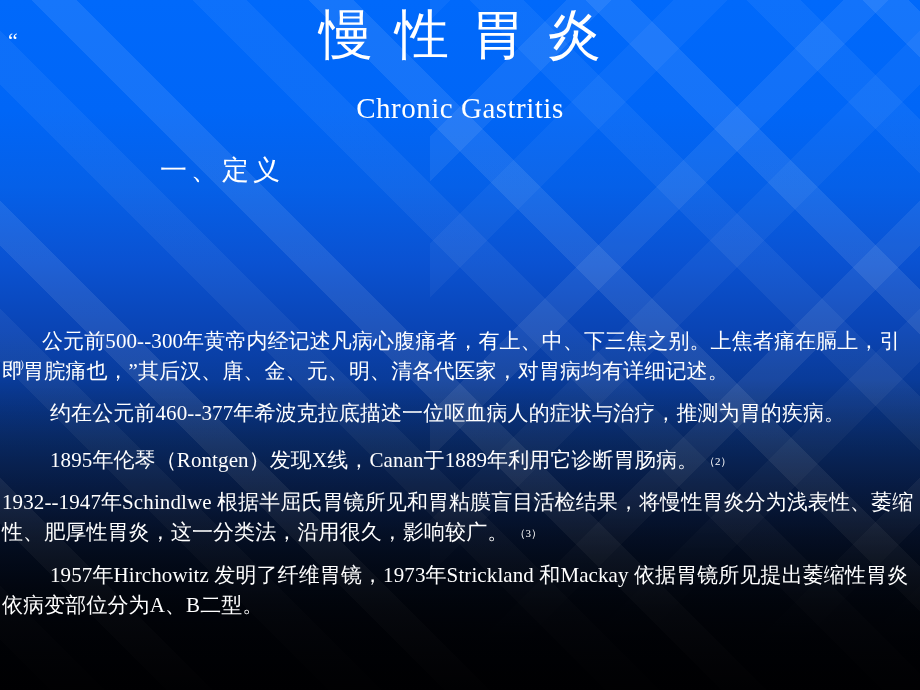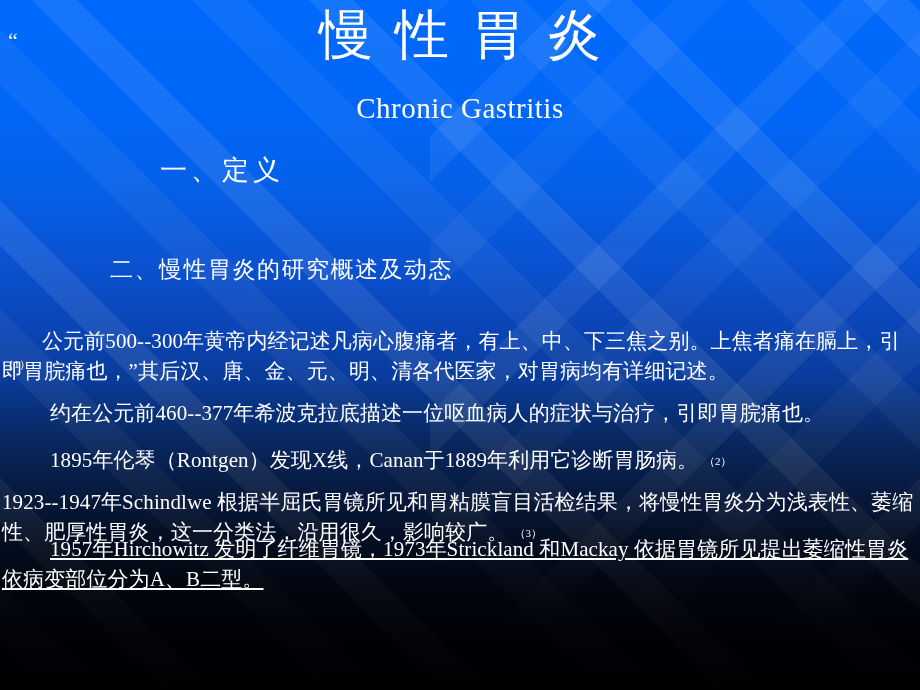--- a/index.html
+++ b/index.html
@@ -158,21 +158,21 @@
     font-size: 11px;
     vertical-align: 2px;
     letter-spacing: 0;
     padding-left: 6px;
   }
   #para-1 { left: 2px; top: 306px; width: 916px; text-indent: 40px; }
   #para-1-sup { left: 3px; top: 357px; font-size: 11px; color:#fff; }
   #para-2 { left: 2px; top: 378px; width: 916px; text-indent: 48px; }
   #para-3 { left: 2px; top: 425px; width: 916px; text-indent: 48px; }
   #para-4 { left: 2px; top: 467px; width: 916px; text-indent: 0; }
-  #para-5 { left: 2px; top: 514px; width: 916px; text-indent: 48px; text-decoration: underline; }
+  #para-5 { left: 2px; top: 540px; width: 916px; text-indent: 48px; }
   #para-6 { left: 2px; top: 600px; width: 916px; text-indent: 48px; }
 </style>
 </head>
 <body>
 
 <div id="slide">
 
   <div id="stripes"></div>
   <div id="stripes-mirror"></div>
   <div id="bottom-fade"></div>
@@ -181,37 +181,36 @@
 
     <div class="abs" id="quote-mark">“</div>
 
     <div class="abs" id="title">慢性胃炎</div>
 
     <div class="abs" id="subtitle">Chronic    Gastritis</div>
 
     <div class="abs" id="heading-1">一、定义</div>
 
 
-    <div class="abs" id="heading-2">二、慢性胃炎的研究概述及动态</div>
 
     <p class="para" id="para-1">
       <span>公元前500--300年黄帝内经记述凡病心腹痛者，有上、中、下三焦之别。上焦者痛在膈上，引即胃脘痛也，”其后汉、唐、金、元、明、清各代医家，对胃病均有详细记述。</span>
     </p>
     <div class="abs" id="para-1-sup">（1）</div>
 
     <p class="para" id="para-2">
-      <span>约在公元前460--377年希波克拉底描述一位呕血病人的症状与治疗，引即胃脘痛也。</span>
+      <span>约在公元前460--377年希波克拉底描述一位呕血病人的症状与治疗，推测为胃的疾病。</span>
     </p>
 
     <p class="para" id="para-3">
       <span>1895年伦琴（Rontgen）发现X线，Canan于1889年利用它诊断胃肠病。</span><span class="sup">（2）</span>
     </p>
 
     <p class="para" id="para-4">
-      <span>1923--1947年Schindlwe 根据半屈氏胃镜所见和胃粘膜盲目活检结果，将慢性胃炎分为浅表性、萎缩性、肥厚性胃炎，这一分类法，沿用很久，影响较广。</span><span class="sup">（3）</span>
+      <span>1932--1947年Schindlwe 根据半屈氏胃镜所见和胃粘膜盲目活检结果，将慢性胃炎分为浅表性、萎缩性、肥厚性胃炎，这一分类法，沿用很久，影响较广。</span><span class="sup">（3）</span>
     </p>
 
     <p class="para" id="para-5">
       <span>1957年Hirchowitz 发明了纤维胃镜，1973年Strickland 和Mackay 依据胃镜所见提出萎缩性胃炎依病变部位分为A、B二型。</span>
     </p>
 
 
   </div>
 </div>
 

